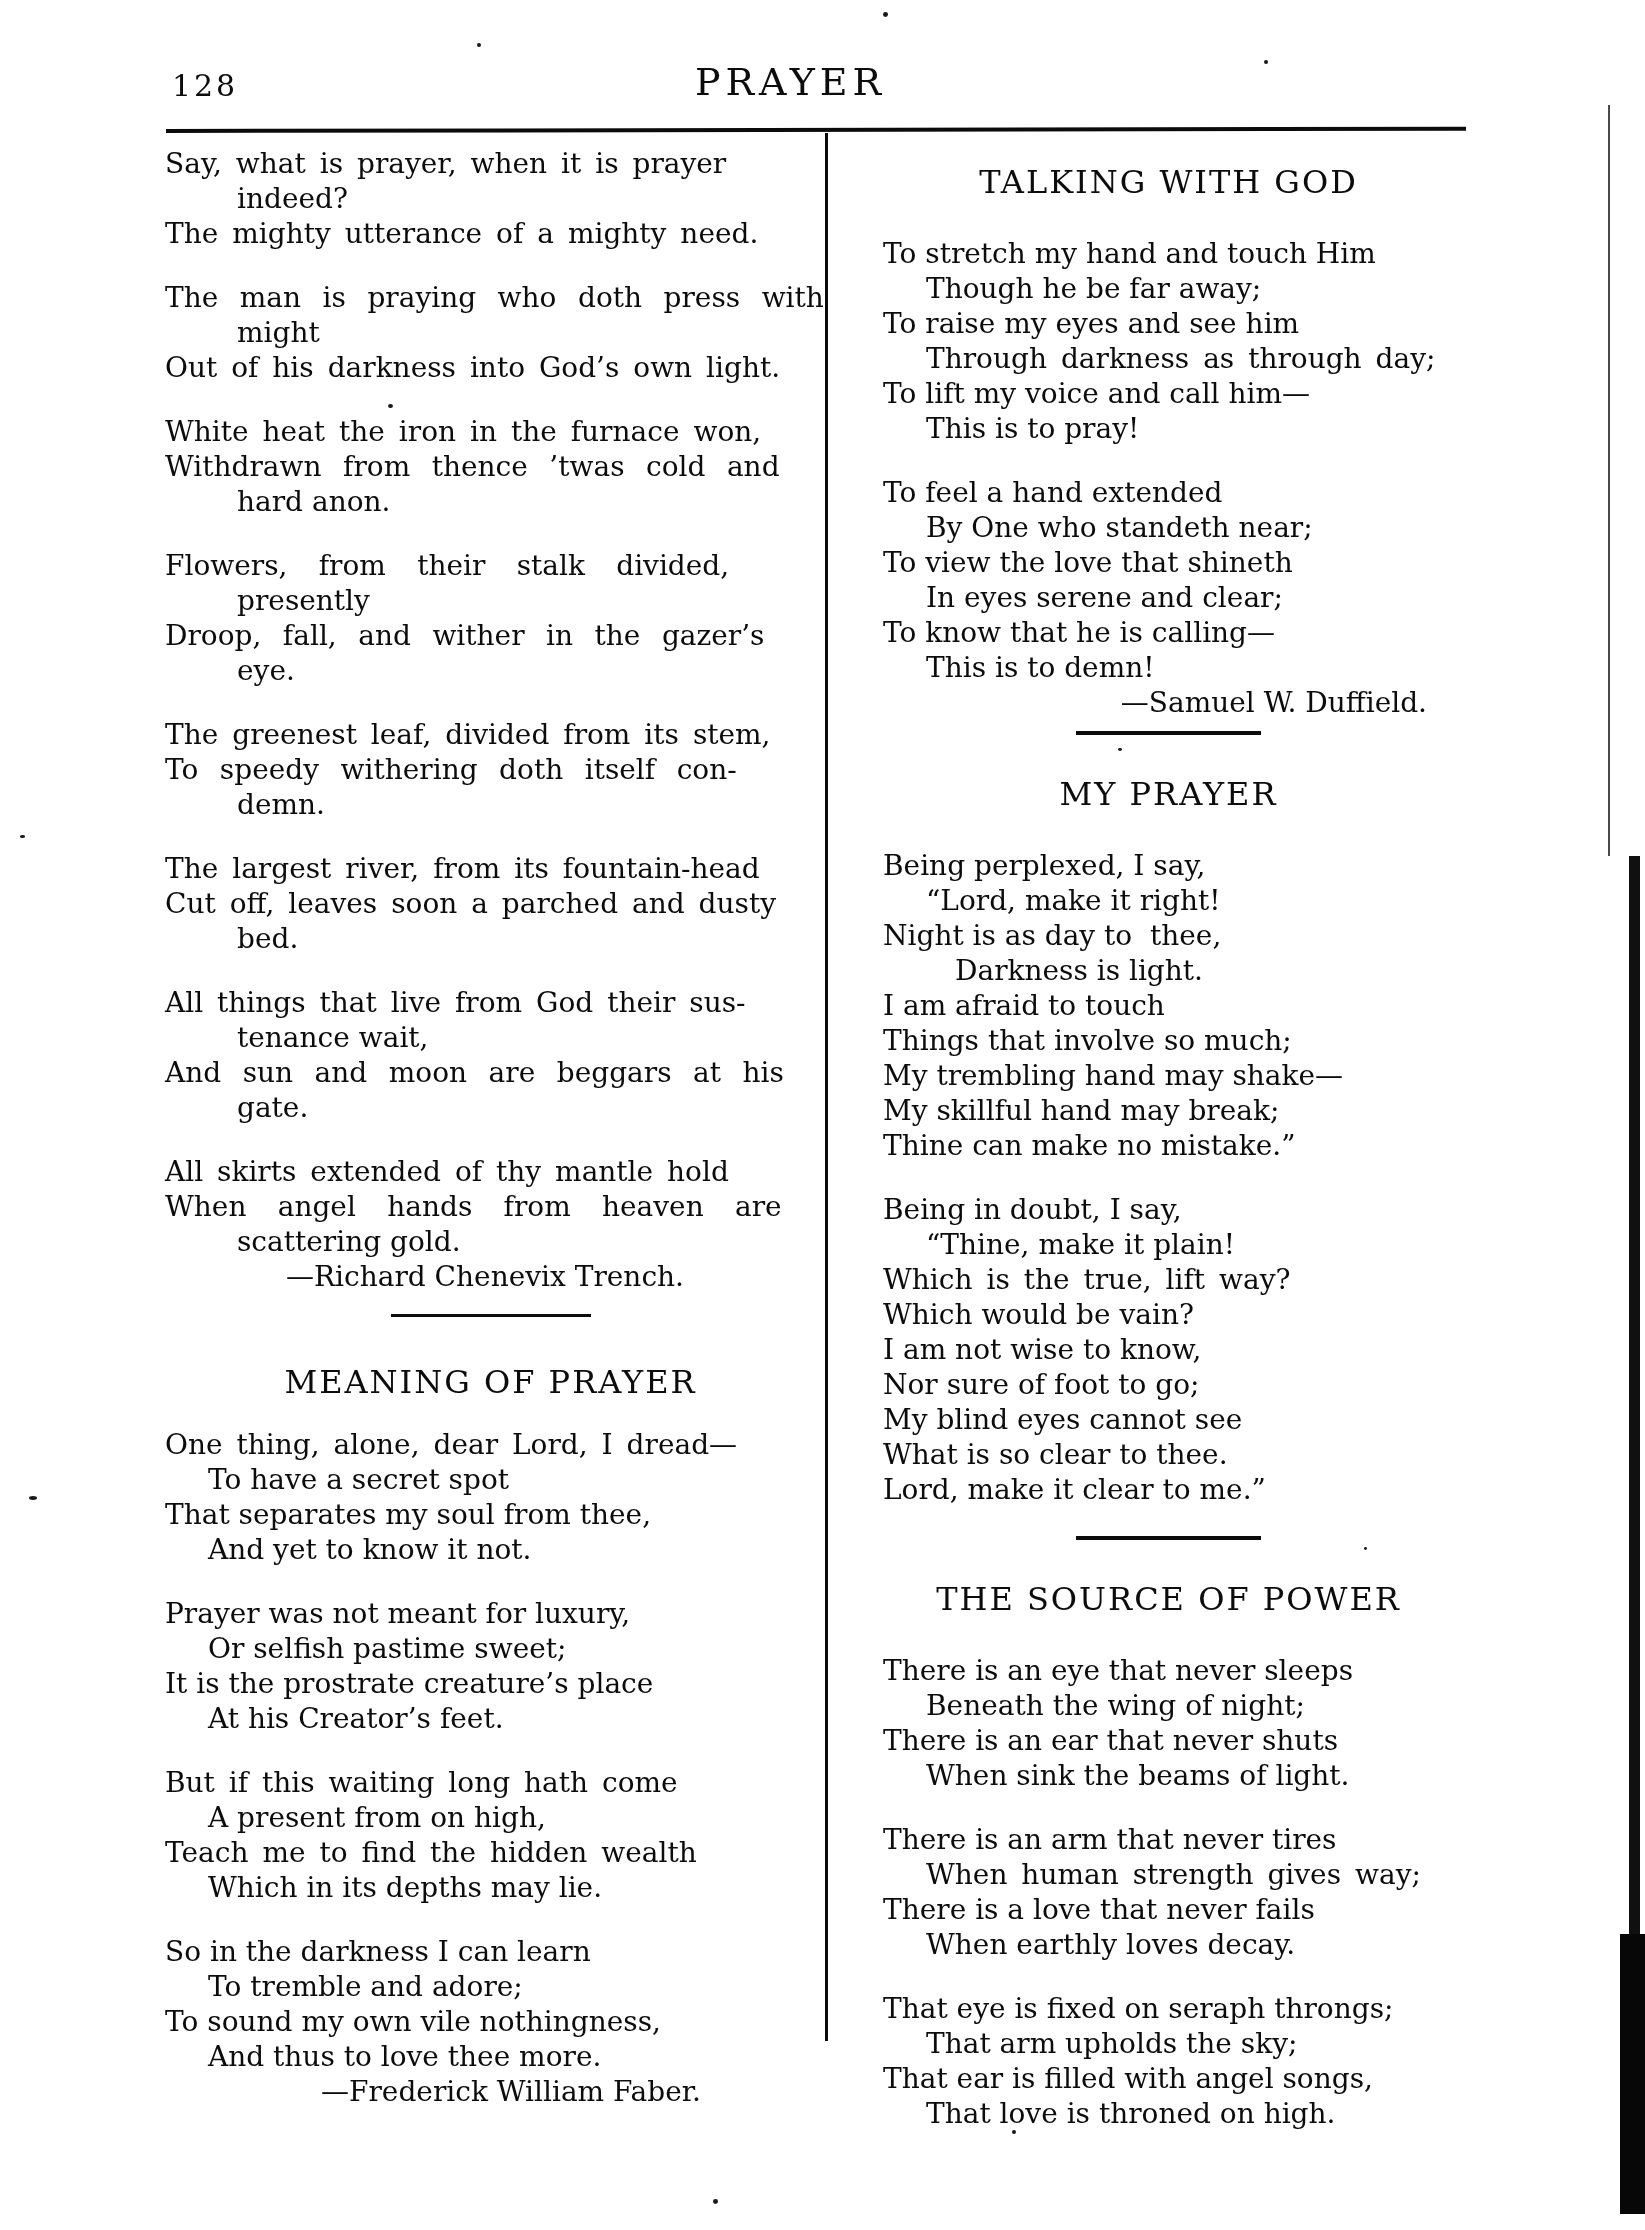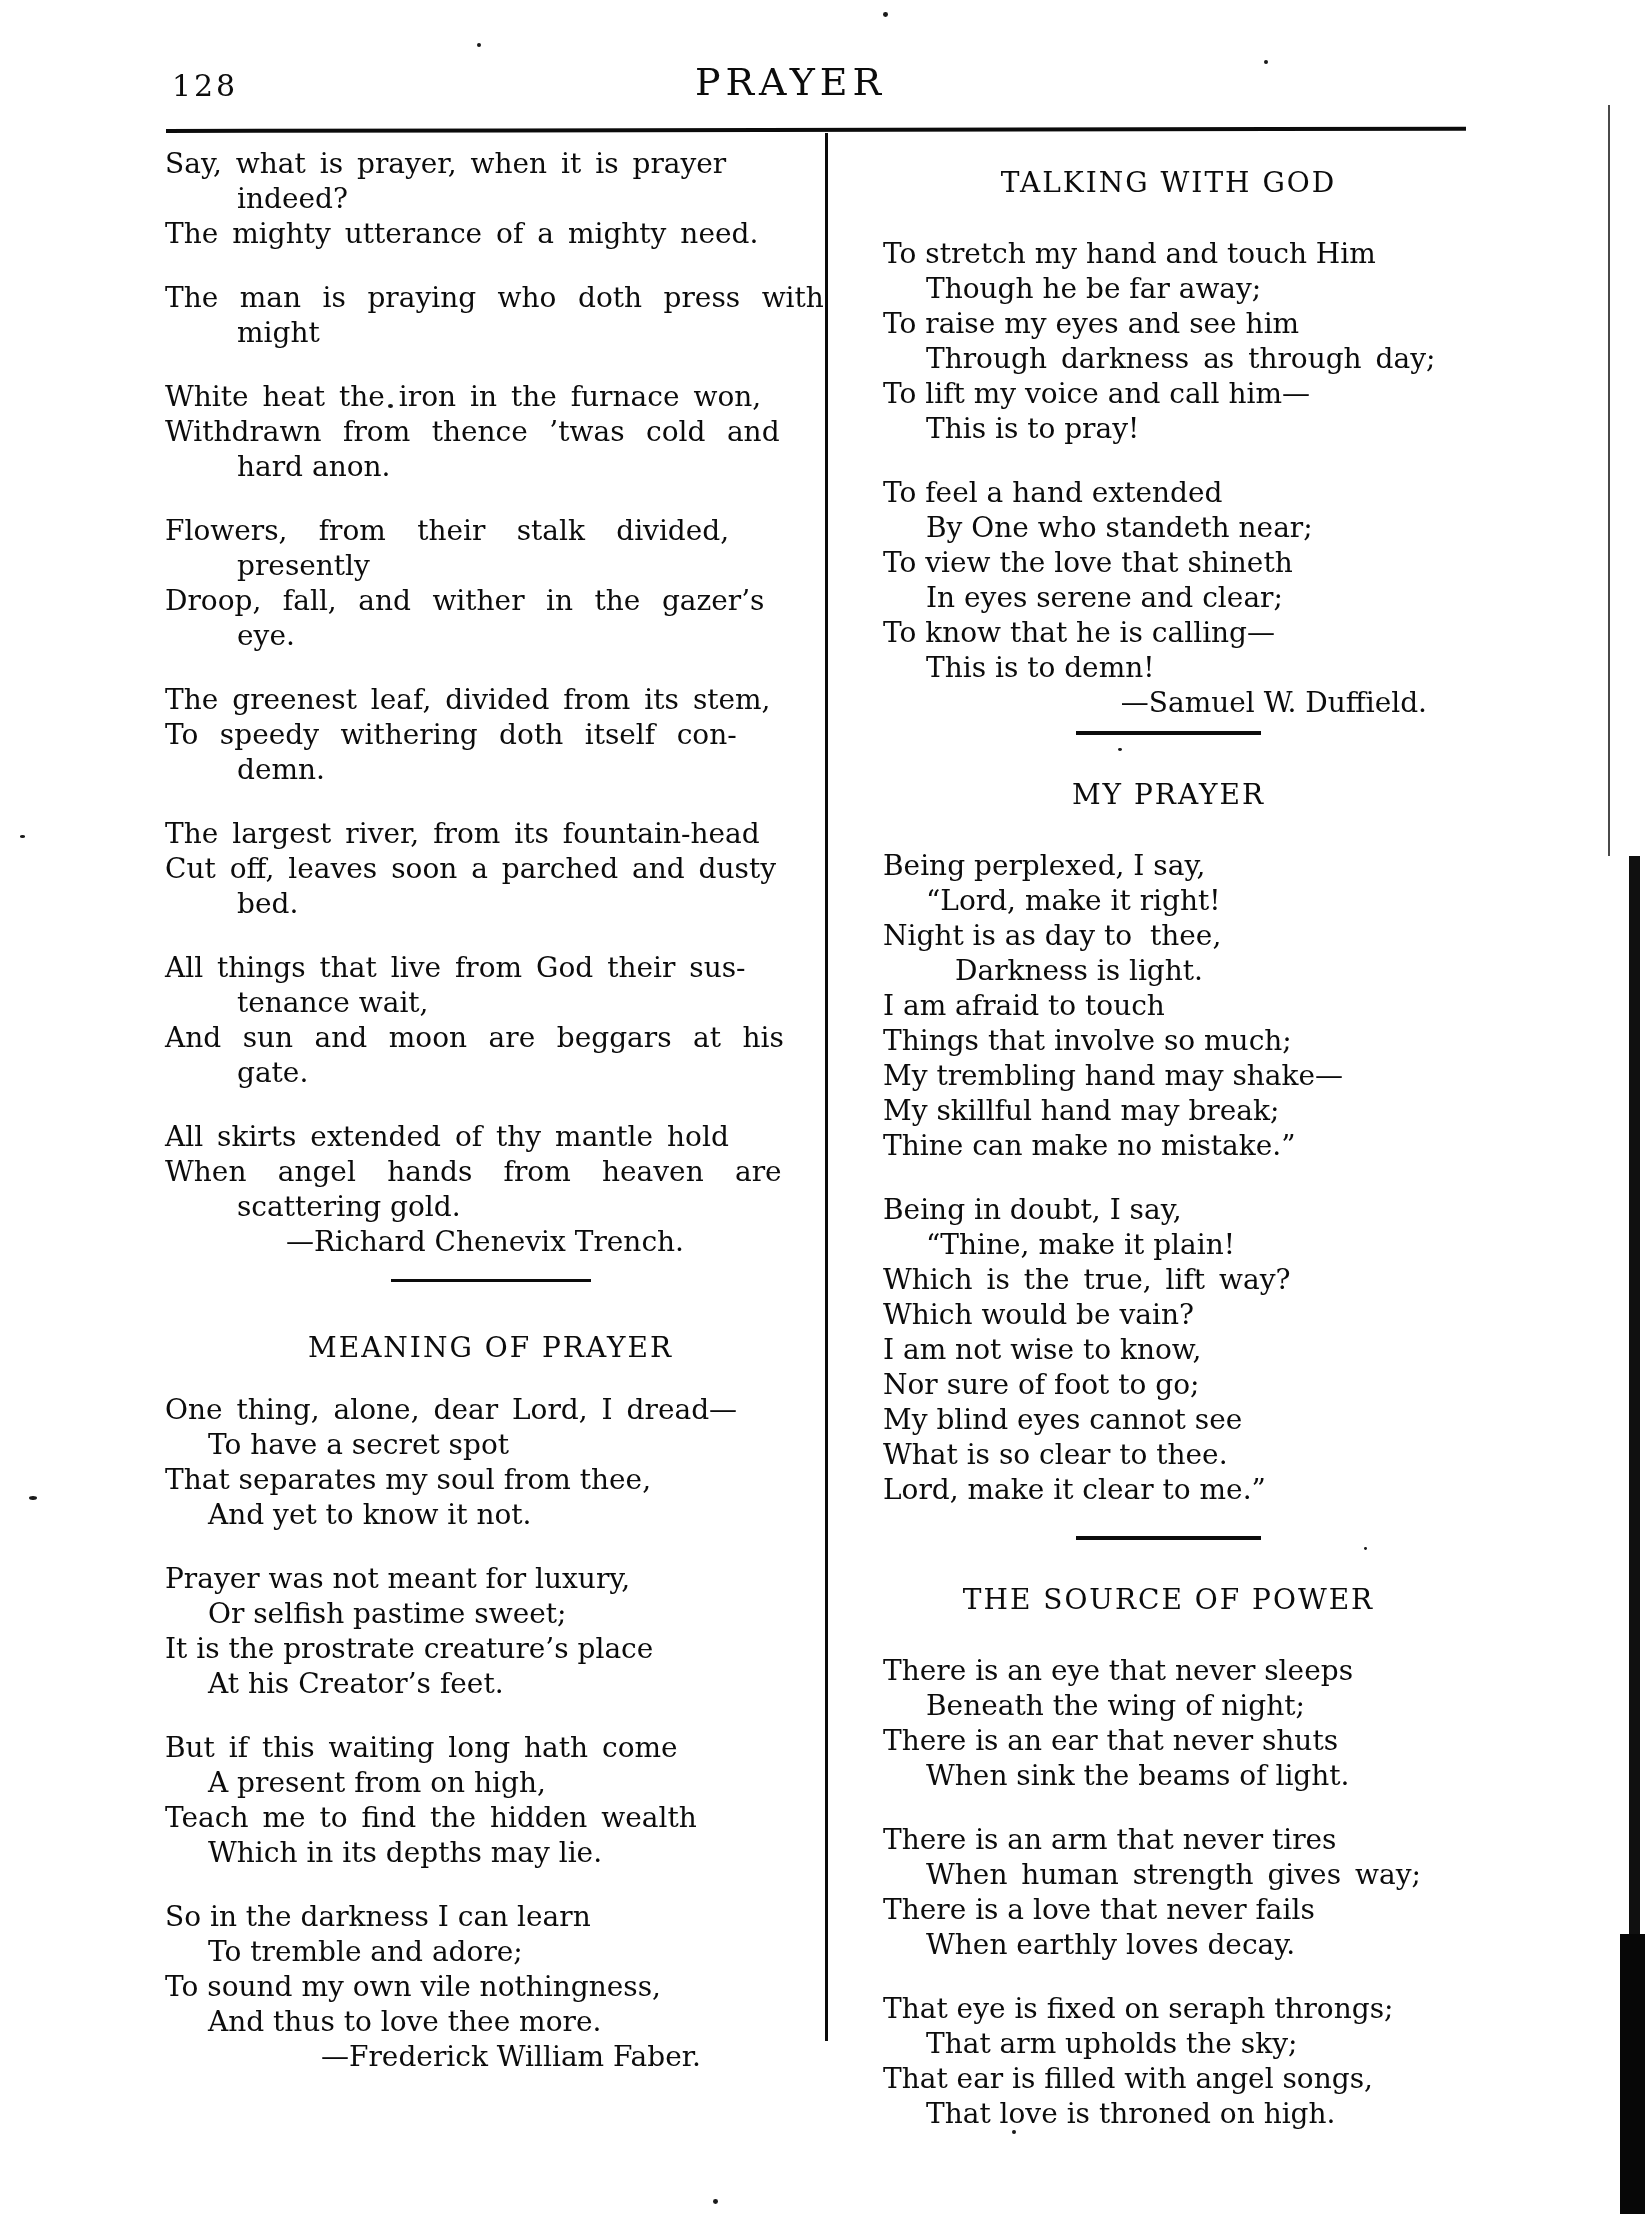--- a/index.html
+++ b/index.html
@@ -22,21 +22,21 @@
   }
   .col-divider-rule{
     position:absolute;left:825px;top:133px;width:2.9px;height:1908px;
     background:#0b0b0b;
   }
   .column{position:absolute;top:146px;font-size:28px;line-height:35px;}
   .column-left{left:157px;width:651px;margin-left:8px;}
   .column-right{left:883px;width:571px;}
   .poem-section{margin:0;}
   .section-heading{
-    margin:0 0 33px 0;font-size:28px;font-weight:normal;
+    margin:0 0 33px 0;font-size:32px;font-weight:normal;
     letter-spacing:2px;text-align:center;line-height:41px;
   }
   .column-left .section-heading{margin-bottom:23.4px;}
   #sec-talking-with-god .section-heading{margin-top:15.6px;}
   .stanza{margin:0 0 29px 0;}
   .line{white-space:nowrap;}
   .i1{padding-left:43px;}
   .i2{padding-left:72px;}
   .w1{word-spacing:0.18em;}
   .w2{word-spacing:0.45em;}
@@ -64,20 +64,21 @@
   <div class="column column-left">
       <section class="poem-section" id="sec-first-poem">
         <div class="stanza">
           <div class="line i0 w1">Say, what is prayer, when it is prayer</div>
           <div class="line i2">indeed?</div>
           <div class="line i0 w1">The mighty utterance of a mighty need.</div>
         </div>
         <div class="stanza">
           <div class="line i0 w2">The man is praying who doth press with</div>
           <div class="line i2">might</div>
+          <div class="line i0 w1">Out of his darkness into God’s own light.</div>
         </div>
         <div class="stanza">
           <div class="line i0 w1">White heat the iron in the furnace won,</div>
           <div class="line i0 w2">Withdrawn from thence ’twas cold and</div>
           <div class="line i2">hard anon.</div>
         </div>
         <div class="stanza">
           <div class="line i0 w3">Flowers, from their stalk divided,</div>
           <div class="line i2">presently</div>
           <div class="line i0 w2">Droop, fall, and wither in the gazer’s</div>

